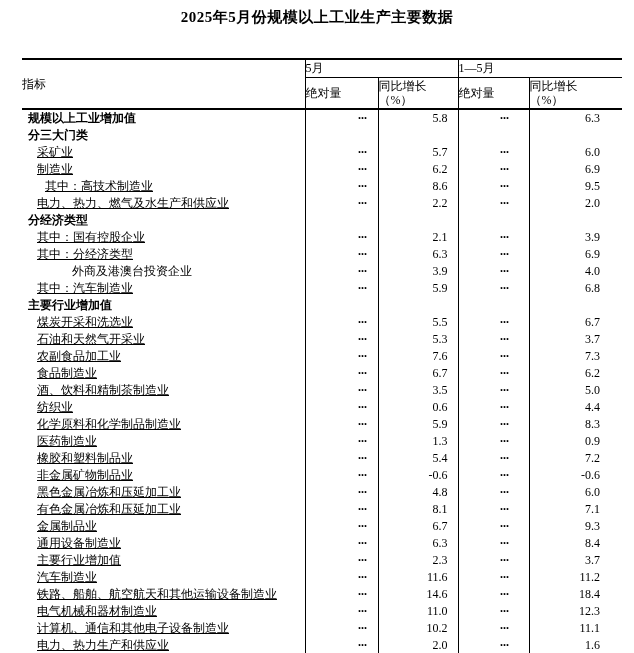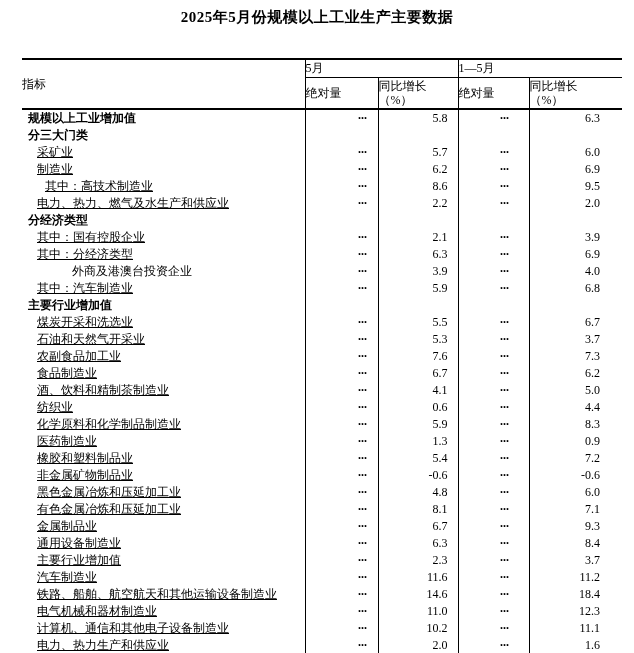--- a/index.html
+++ b/index.html
@@ -235,21 +235,21 @@
         <tr>
           <td class="c-label l1">食品制造业</td>
           <td class="c-abs1">···</td>
           <td class="c-yoy1">6.7</td>
           <td class="c-abs2">···</td>
           <td class="c-yoy2">6.2</td>
         </tr>
         <tr>
           <td class="c-label l1">酒、饮料和精制茶制造业</td>
           <td class="c-abs1">···</td>
-          <td class="c-yoy1">4.1</td>
+          <td class="c-yoy1">3.5</td>
           <td class="c-abs2">···</td>
           <td class="c-yoy2">5.0</td>
         </tr>
         <tr>
           <td class="c-label l1">纺织业</td>
           <td class="c-abs1">···</td>
           <td class="c-yoy1">0.6</td>
           <td class="c-abs2">···</td>
           <td class="c-yoy2">4.4</td>
         </tr>

